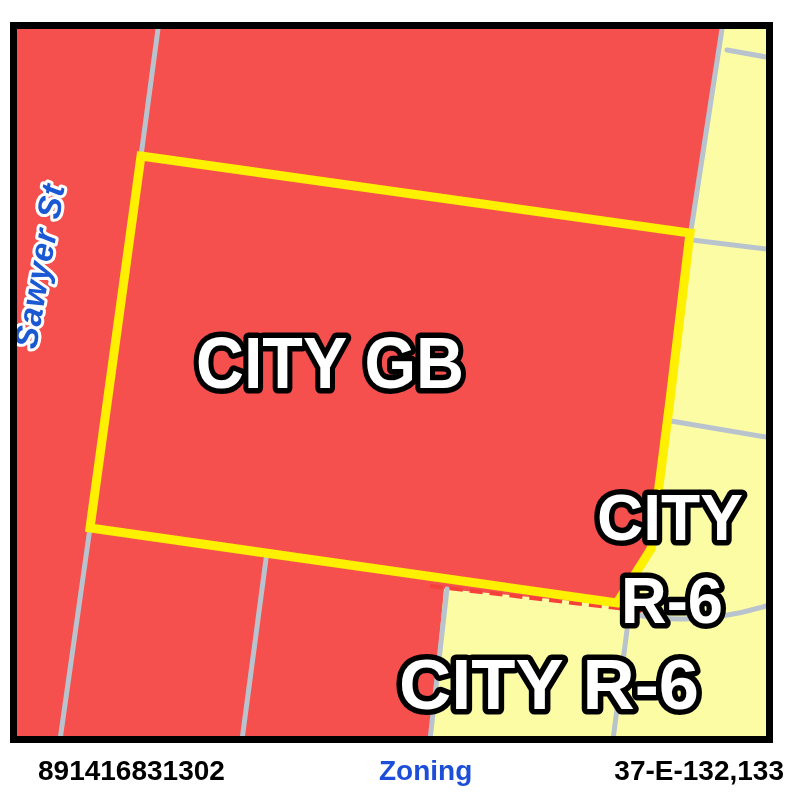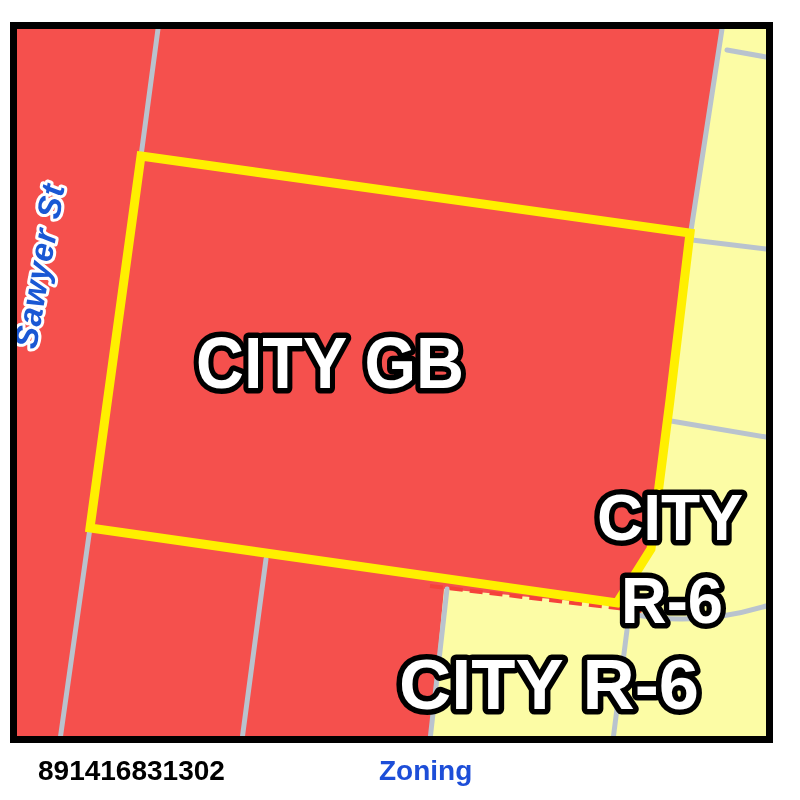--- a/index.html
+++ b/index.html
@@ -105,15 +105,16 @@
 
       <text class="zone-label" x="549" y="709" font-size="71" stroke-width="11" text-anchor="middle" textLength="300" lengthAdjust="spacingAndGlyphs">CITY R-6</text>
 
       <rect x="13.5" y="25.5" width="756" height="714" fill="none" stroke="#000000" stroke-width="7"></rect>
     </svg>
   </div>
 
   <div class="footer">
     <span class="parcel-id">891416831302</span>
     <span class="view-label">Zoning</span>
+    <span class="sheet-ref">37-E-132,133</span>
   </div>
 
 </div>
 
 </body></html>

